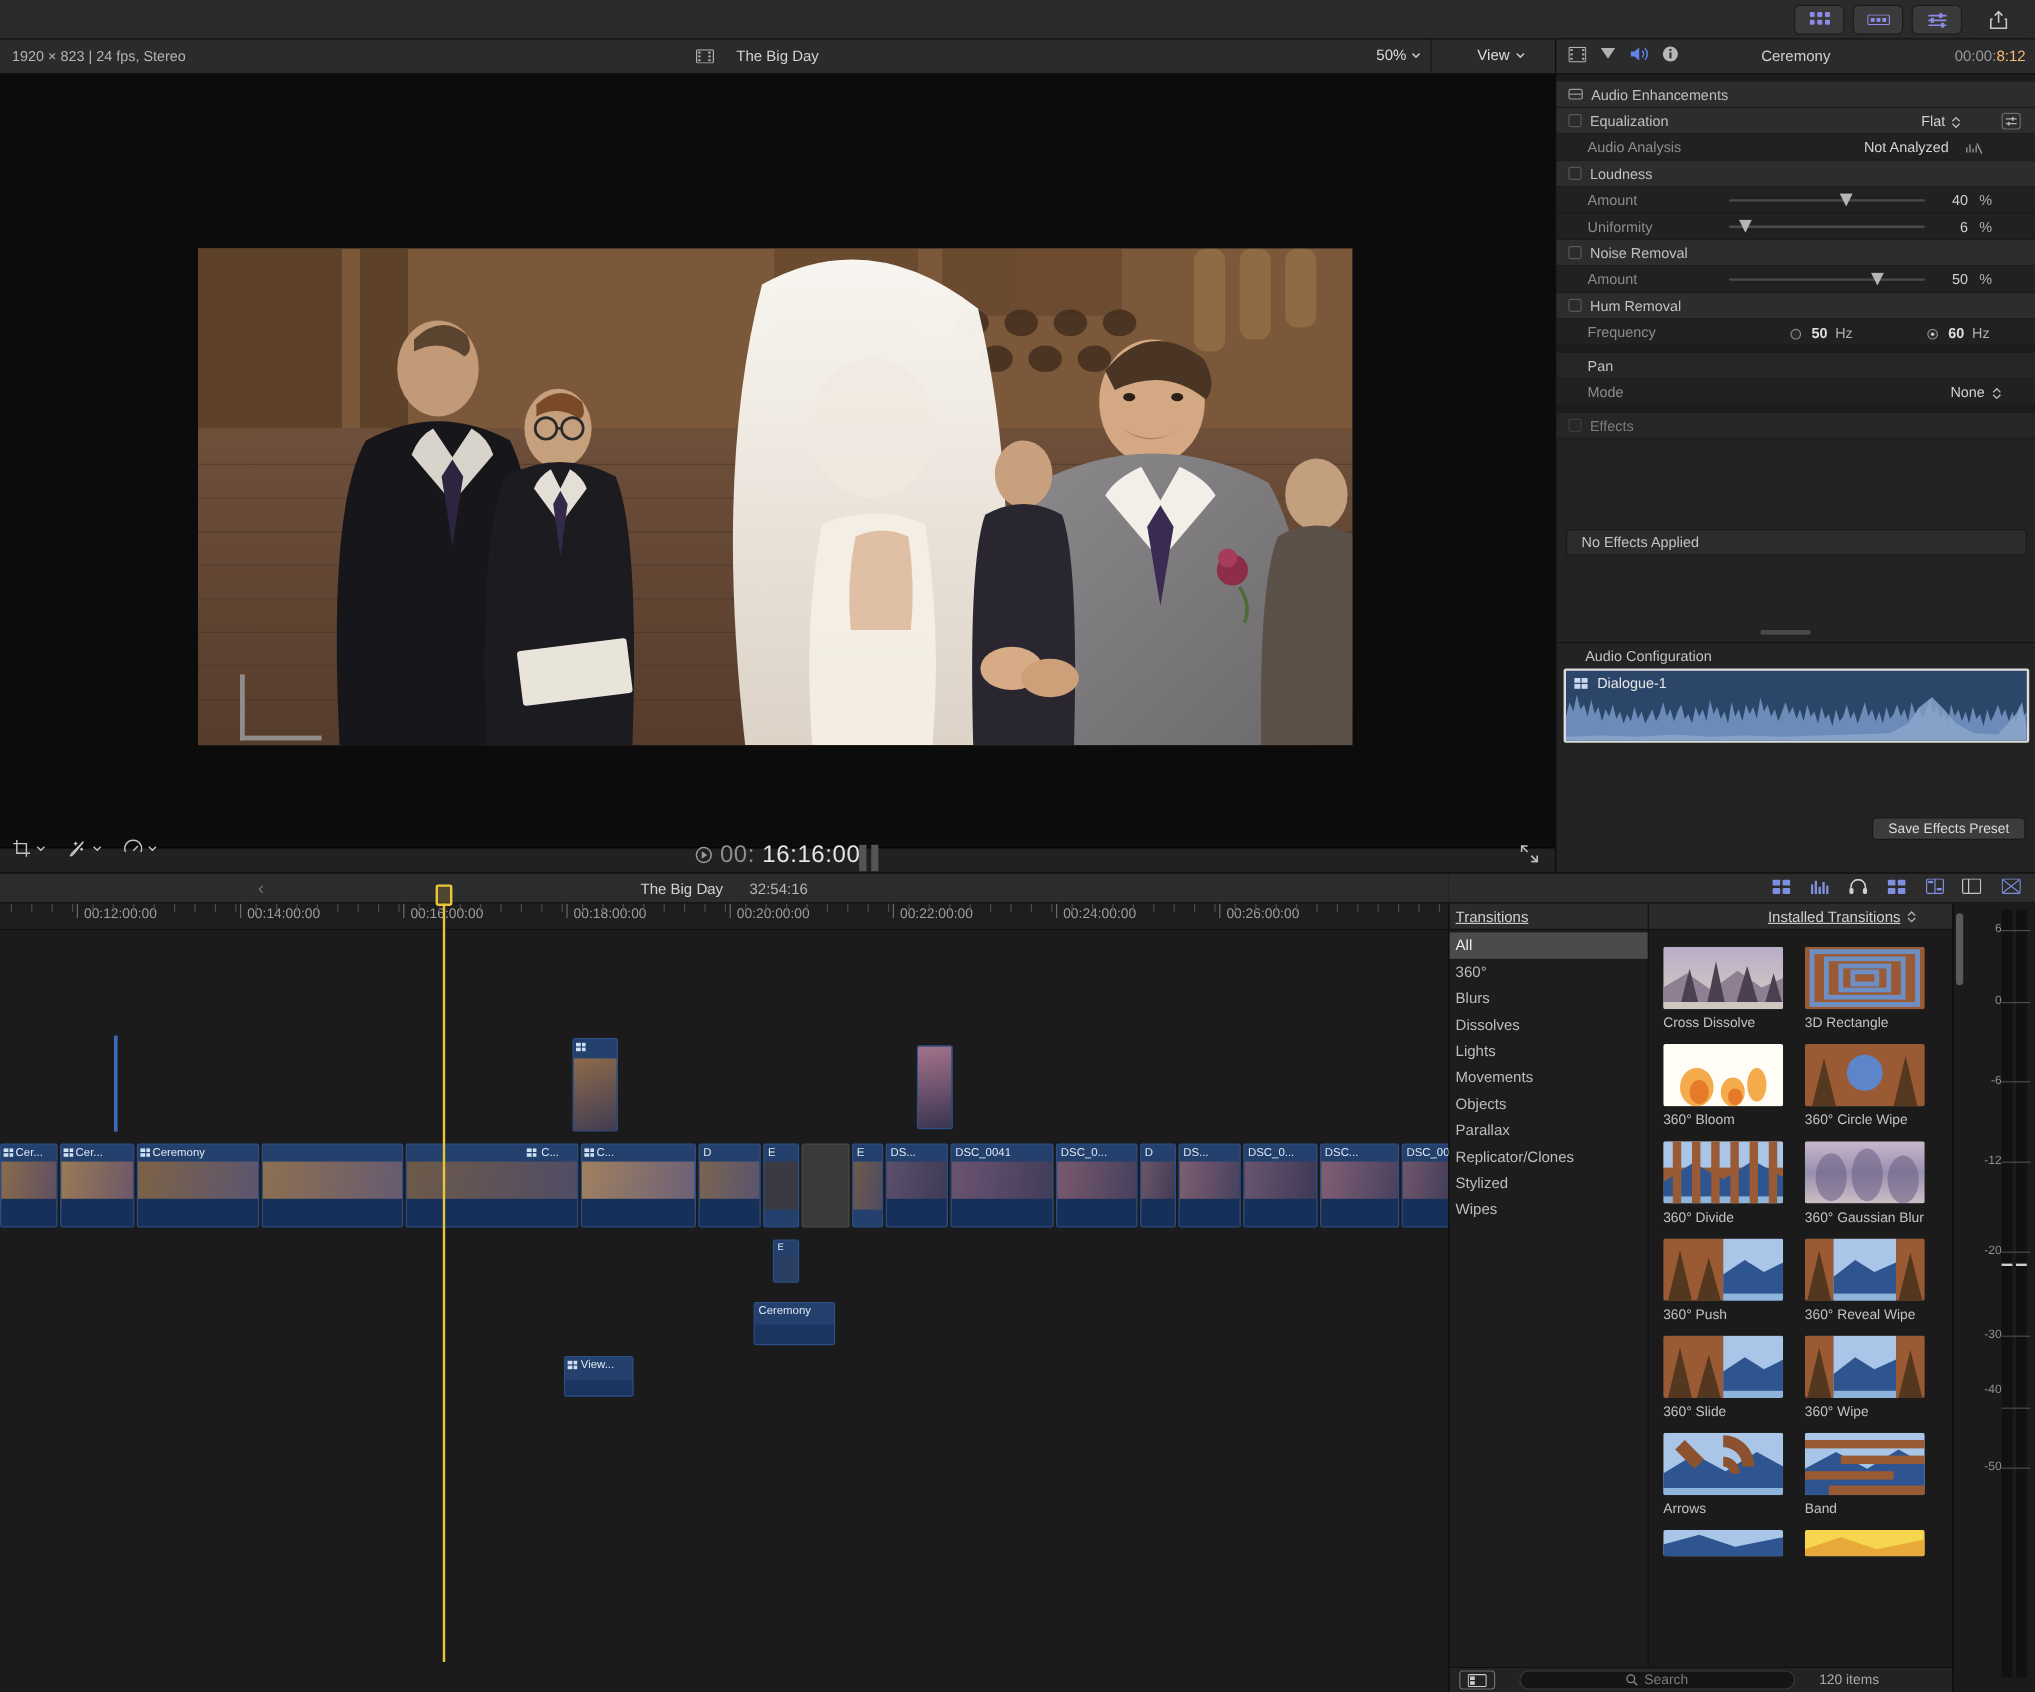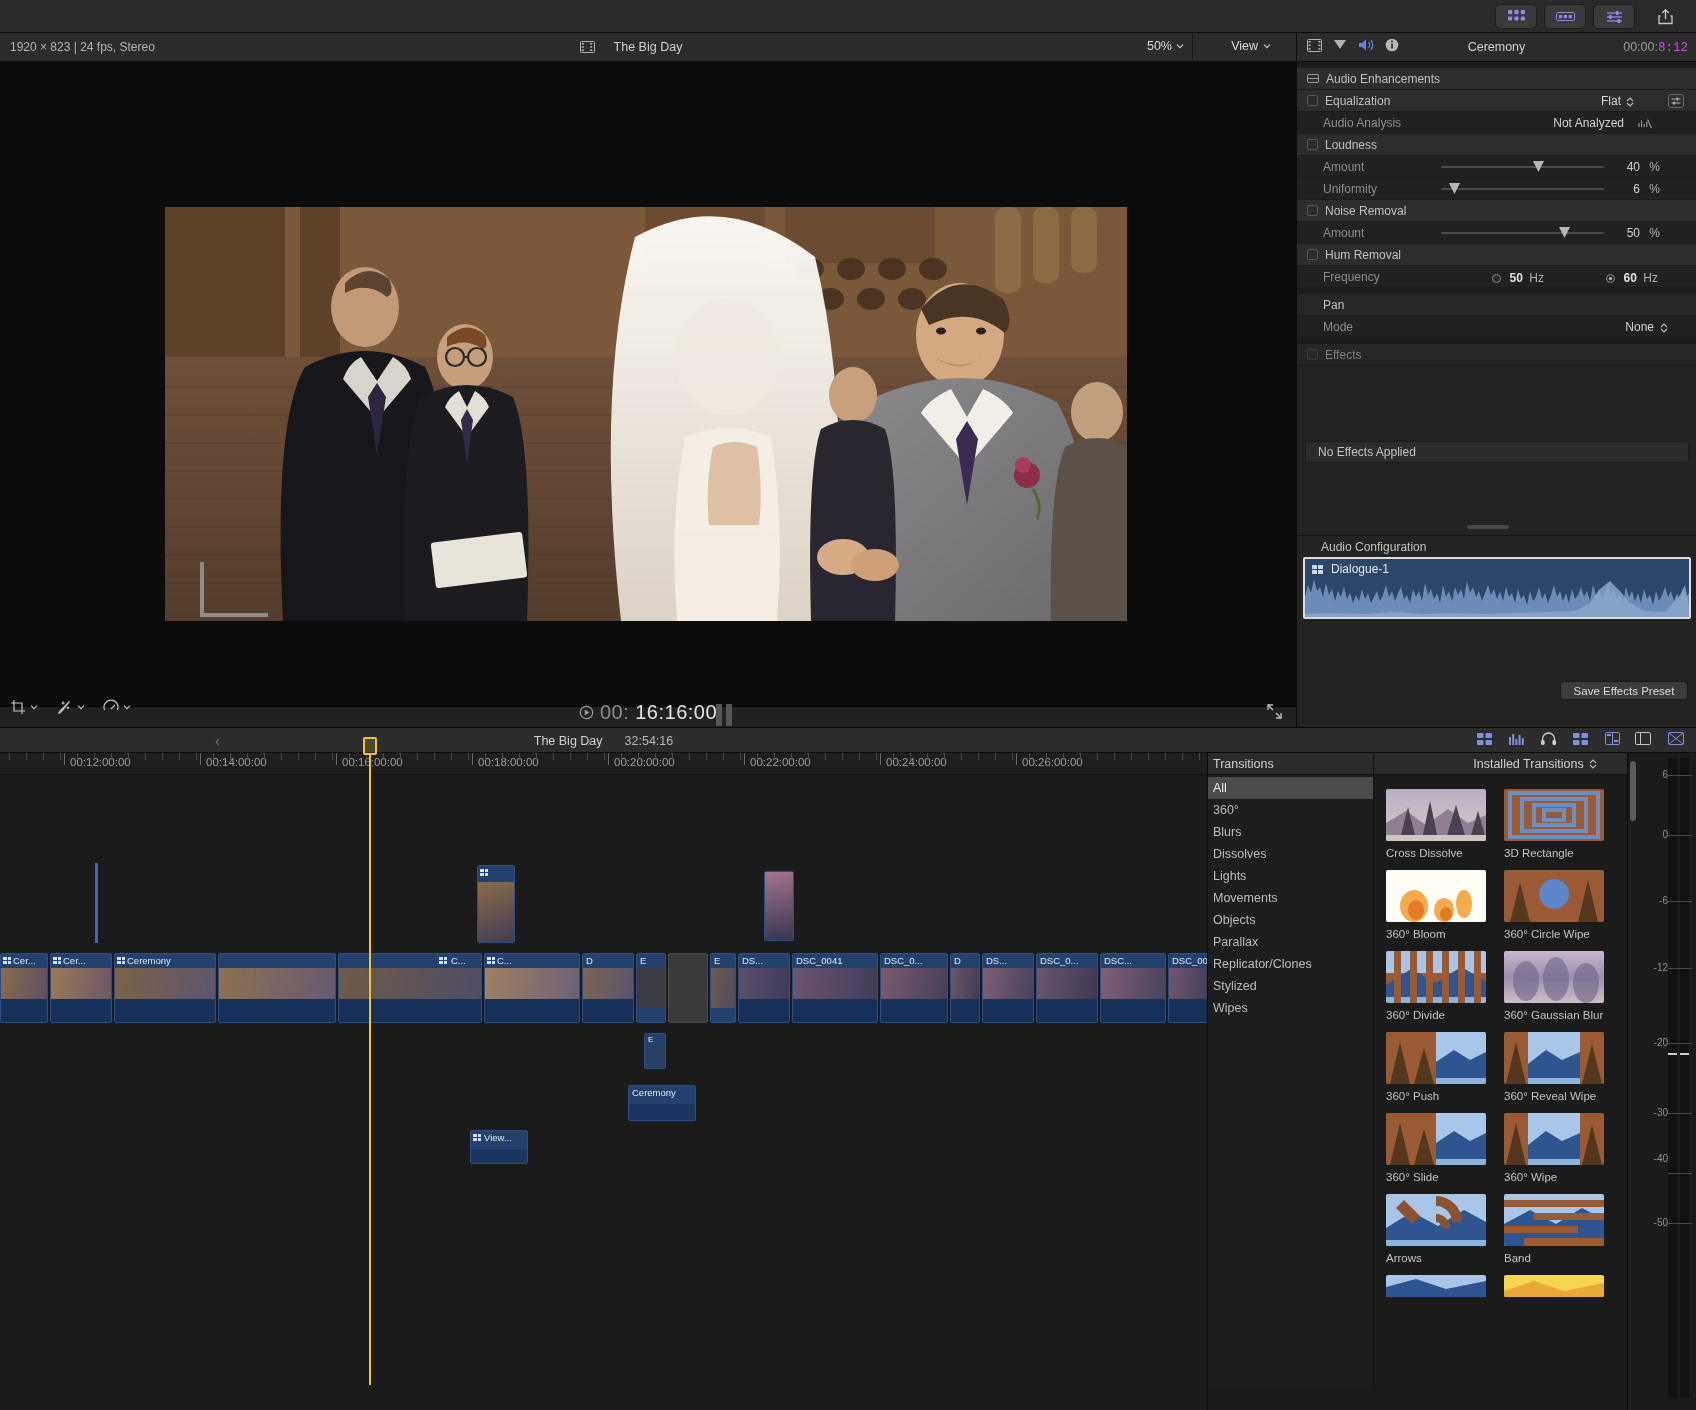--- a/index.html
+++ b/index.html
@@ -54,21 +54,21 @@
   .pausebars i{ display:block; width:6px; height:22px; background:#555; }
   .expand{ position:absolute; right:14px; top:-3px; }
 
   
   .inspector{ position:absolute; left:1296px; top:33px; width:400px; height:694px;
               background:#232323; border-left:1px solid #0b0b0b; }
   .insp-head{ height:29px; background:#2b2b2b; border-bottom:1px solid #0d0d0d; position:relative; }
   .insp-icons{ position:absolute; left:10px; top:5px; display:flex; gap:11px; align-items:center; }
   .insp-name{ position:absolute; left:0; right:0; top:7px; text-align:center; font-size:12.5px; color:#d0d0d0; }
   .insp-tc{ position:absolute; right:8px; top:7px; font-size:12.5px; color:#9a9a9a; }
-  .insp-tc b{ color:#d946ef; font-weight:normal;font-family:Liberation Mono, monospace; }
+  .insp-tc b{ color:#fdba74; font-weight:normal; }
 
   .row{ position:relative; height:22px; display:flex; align-items:center;
         border-bottom:1px solid #1b1b1b; padding-left:10px; }
   .row.hdr{ background:#2d2d2d; }
   .row.sub{ background:#212121; }
   .row.plain{ background:#262626; }
   .rlabel{ font-size:12px; color:#c0c0c0; }
   .rlabel.dim{ color:#8d8d8d; }
   .ind{ margin-left:16px; }
   .cb{ width:11px; height:11px; border:1px solid #6e6e6e; border-radius:2px;
@@ -140,21 +140,21 @@
              white-space:nowrap; overflow:hidden; z-index:3; }
   .gridic{ position:absolute; left:2px; top:3px; width:8px; height:7px; z-index:4;
            display:grid; grid-template-columns:1fr 1fr; grid-template-rows:1fr 1fr; gap:1px;}
   .gridic i{ background:#cfe0f5; }
   .wav{ position:absolute; left:0; bottom:0; width:100%; height:34%;
         background:#16305a; }
 
   
   .browser{ position:absolute; left:1207px; top:753px; width:489px; height:657px;
             background:#1b1b1b; border-left:1px solid #0a0a0a; }
-  .br-head{ display:flex; height:22px; background:#2b2b2b; border-bottom:1px solid #121212; }
+  .br-head{ display:flex; height:22px; background:#2b2b2b; border-bottom:1px solid #121212;text-decoration:underline; }
   .br-head .l{ width:166px; font-size:12.5px; color:#d0d0d0; display:flex; align-items:center;
                padding-left:5px; border-right:1px solid #121212; }
   .br-head .r{ flex:1; font-size:12.5px; color:#d0d0d0; display:flex; align-items:center;
                justify-content:center; gap:5px; }
   .br-body{ display:flex; height:614px; }
   .br-side{ width:166px; background:#1d1d1d; border-right:1px solid #121212; padding-top:2px; }
   .si{ height:22px; display:flex; align-items:center; padding-left:5px; font-size:12.5px; color:#bdbdbd; }
   .si.active{ background:#4b4b4b; color:#ededed; }
   .br-grid{ flex:1; padding:14px 0 0 12px; display:flex; flex-wrap:wrap; gap:0 18px;
             align-content:flex-start; overflow:hidden; position:relative; }
@@ -1129,20 +1129,37 @@
           <div class="tthumb" style="height:22px">
             <svg width="100" height="22" viewBox="0 0 100 22" preserveAspectRatio="none">
                 <rect width="100" height="22" fill="#f5d64e"></rect>
                 <path d="M0 16 L30 6 L60 16 L100 8 L100 22 L0 22Z" fill="#e8a93a"></path>
               </svg>
           </div>
         </div>
         <div class="br-scroll"></div>
       </div>
     </div>
+    <div class="br-foot">
+      <div class="sidebtn">
+        <svg width="16" height="11" viewBox="0 0 16 11">
+            <rect x="0.5" y="0.5" width="15" height="10" rx="1.2" fill="none" stroke="#c9c9c9"></rect>
+            <rect x="2" y="2" width="4" height="3" fill="#c9c9c9"></rect>
+            <rect x="2" y="6" width="4" height="3" fill="#c9c9c9"></rect>
+          </svg>
+      </div>
+      <div class="searchbox">
+        <svg width="10" height="10" viewBox="0 0 10 10">
+            <circle cx="4" cy="4" r="3.2" fill="none" stroke="#8c8c8c" stroke-width="1.1"></circle>
+            <line x1="6.4" y1="6.4" x2="9.4" y2="9.4" stroke="#8c8c8c" stroke-width="1.1"></line>
+          </svg>
+        <span>Search</span>
+      </div>
+      <div class="itemcount">120 items</div>
+    </div>
   </div>
 
   <div class="meters">
     <div class="mscrollbar"></div>
     <div class="mbar" style="left:40px"></div>
     <div class="mbar" style="left:52px"></div>
     <div id="meterscale">
         <div class="mlab" style="top: 16px; right: 28px;">6</div>
         <div class="mline" style="top: 22px;"></div>
         <div class="mlab" style="top: 76px; right: 28px;">0</div>

